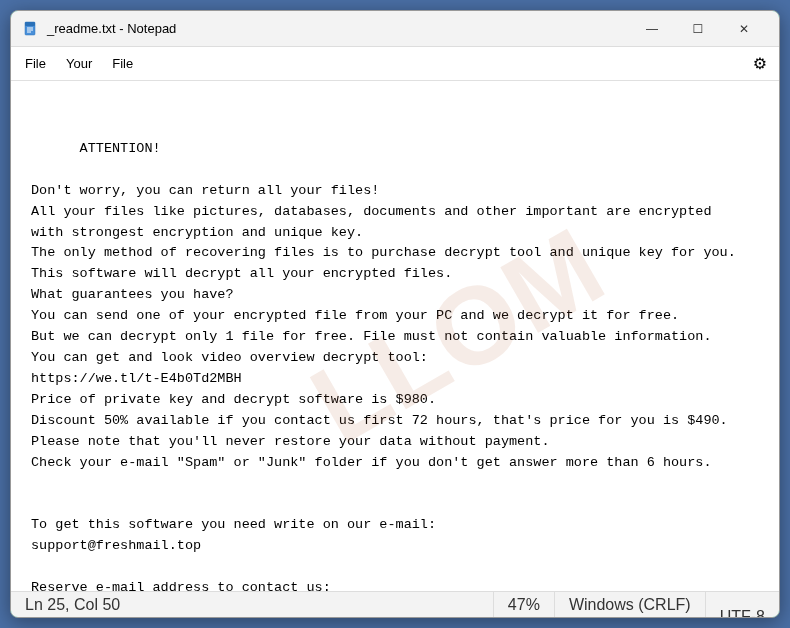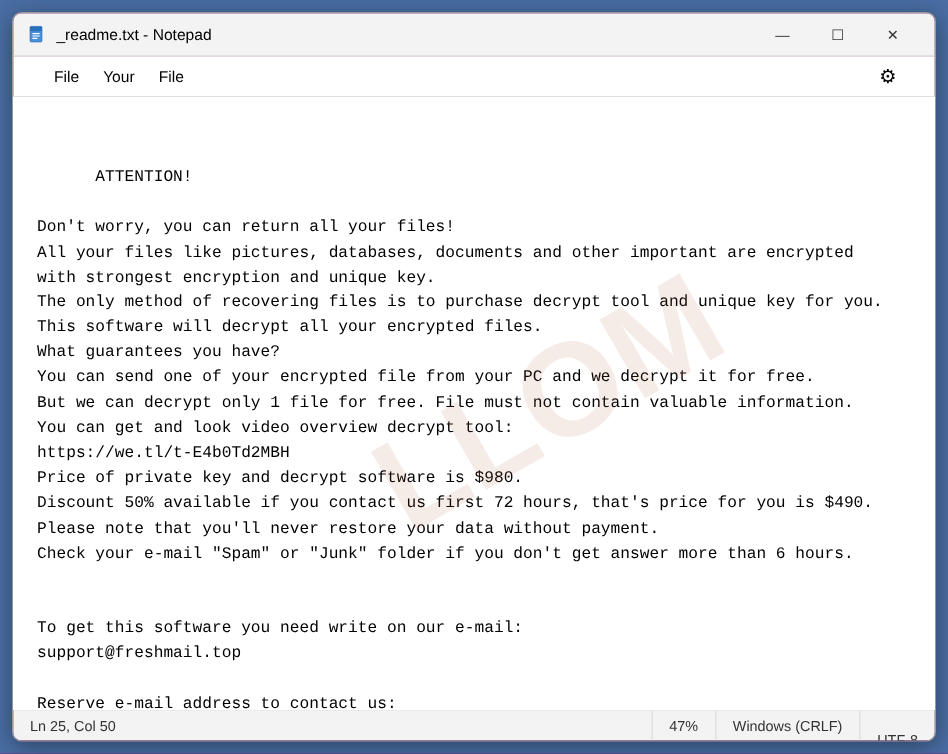--- a/index.html
+++ b/index.html
@@ -14,21 +14,21 @@
       align-items: center;
       justify-content: center;
       width: 790px;
       height: 628px;
       font-family: 'Segoe UI', Arial, sans-serif;
     }
 
     .window {
       width: 770px;
       height: 608px;
-      background: #701a75;
+      background: #5eead4;
       border: 1px solid #999;
       border-radius: 8px;
       overflow: hidden;
       display: flex;
       flex-direction: column;
       box-shadow: 0 4px 20px rgba(0,0,0,0.4);
     }
 
     .titlebar {
       background: #f3f3f3;
@@ -78,21 +78,21 @@
       background: transparent;
       border: none;
       outline: none;
     }
 
     .menubar {
       background: #ffffff;
       height: 34px;
       display: flex;
       align-items: center;
-      padding: 0 24px;
+      padding: 0 4px;
       border-bottom: 1px solid #e0e0e0;
       flex-shrink: 0;
     }
 
     .menu-item {
       padding: 4px 10px;
       font-size: 13px;
       color: #000;
       cursor: pointer;
       border-radius: 3px;
@@ -142,21 +142,21 @@
       z-index: 1;
     }
 
     .statusbar {
       background: #f3f3f3;
       height: 26px;
       border-top: 1px solid #ddd;
       display: flex;
       align-items: center;
       flex-shrink: 0;
-      font-size: 12px;
+      font-size: 16px;
       color: #333;
     }
 
     .status-section {
       padding: 0 14px;
       border-right: 1px solid #ddd;
       height: 100%;
       display: flex;
       align-items: center;
       white-space: nowrap;

